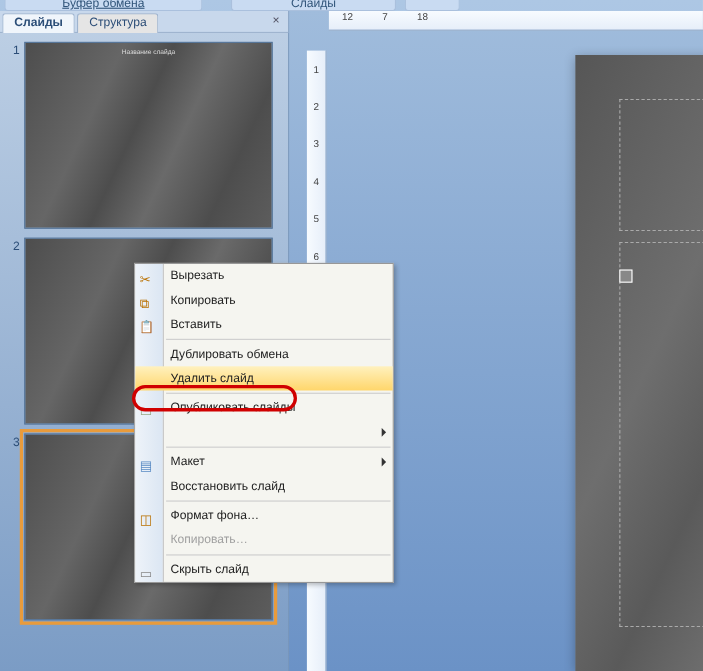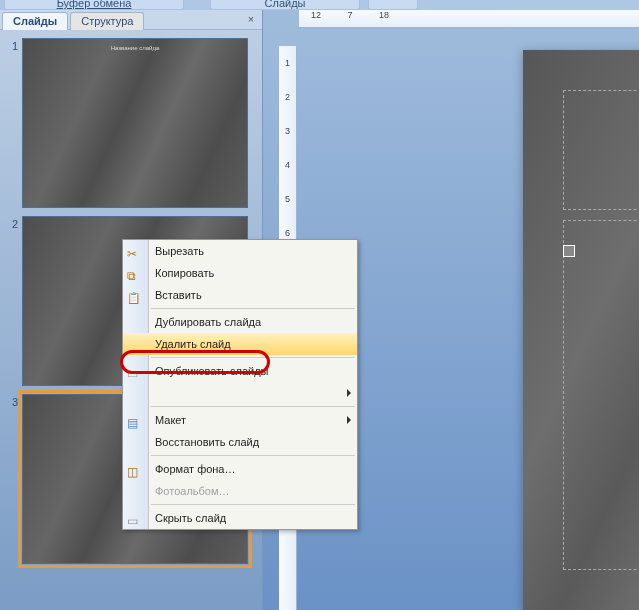--- a/index.html
+++ b/index.html
@@ -342,21 +342,21 @@
     <span class="ctx-icon icon-copy"></span>
     <span>Копировать</span>
   </div>
   <div class="ctx-item">
     <span class="ctx-icon icon-paste"></span>
     <span>Вставить</span>
   </div>
   <div class="ctx-sep"></div>
 
   <div class="ctx-item">
-    <span>Дублировать слайда</span>
+    <span>Дублировать обмена</span>
   </div>
   <div class="ctx-item highlighted">
     <span>Удалить слайд</span>
   </div>
   <div class="ctx-sep"></div>
 
   <div class="ctx-item">
     <span class="ctx-icon icon-publish"></span>
     <span>Опубликовать слайды</span>
   </div>
@@ -373,21 +373,21 @@
   <div class="ctx-item">
     <span>Восстановить слайд</span>
   </div>
   <div class="ctx-sep"></div>
 
   <div class="ctx-item">
     <span class="ctx-icon icon-format"></span>
     <span>Формат фона…</span>
   </div>
   <div class="ctx-item disabled">
-    <span>Фотоальбом…</span>
+    <span>Копировать…</span>
   </div>
   <div class="ctx-sep"></div>
 
   <div class="ctx-item">
     <span class="ctx-icon icon-hide"></span>
     <span>Скрыть слайд</span>
   </div>
 
   <div class="highlight-ring"></div>
 </div>

